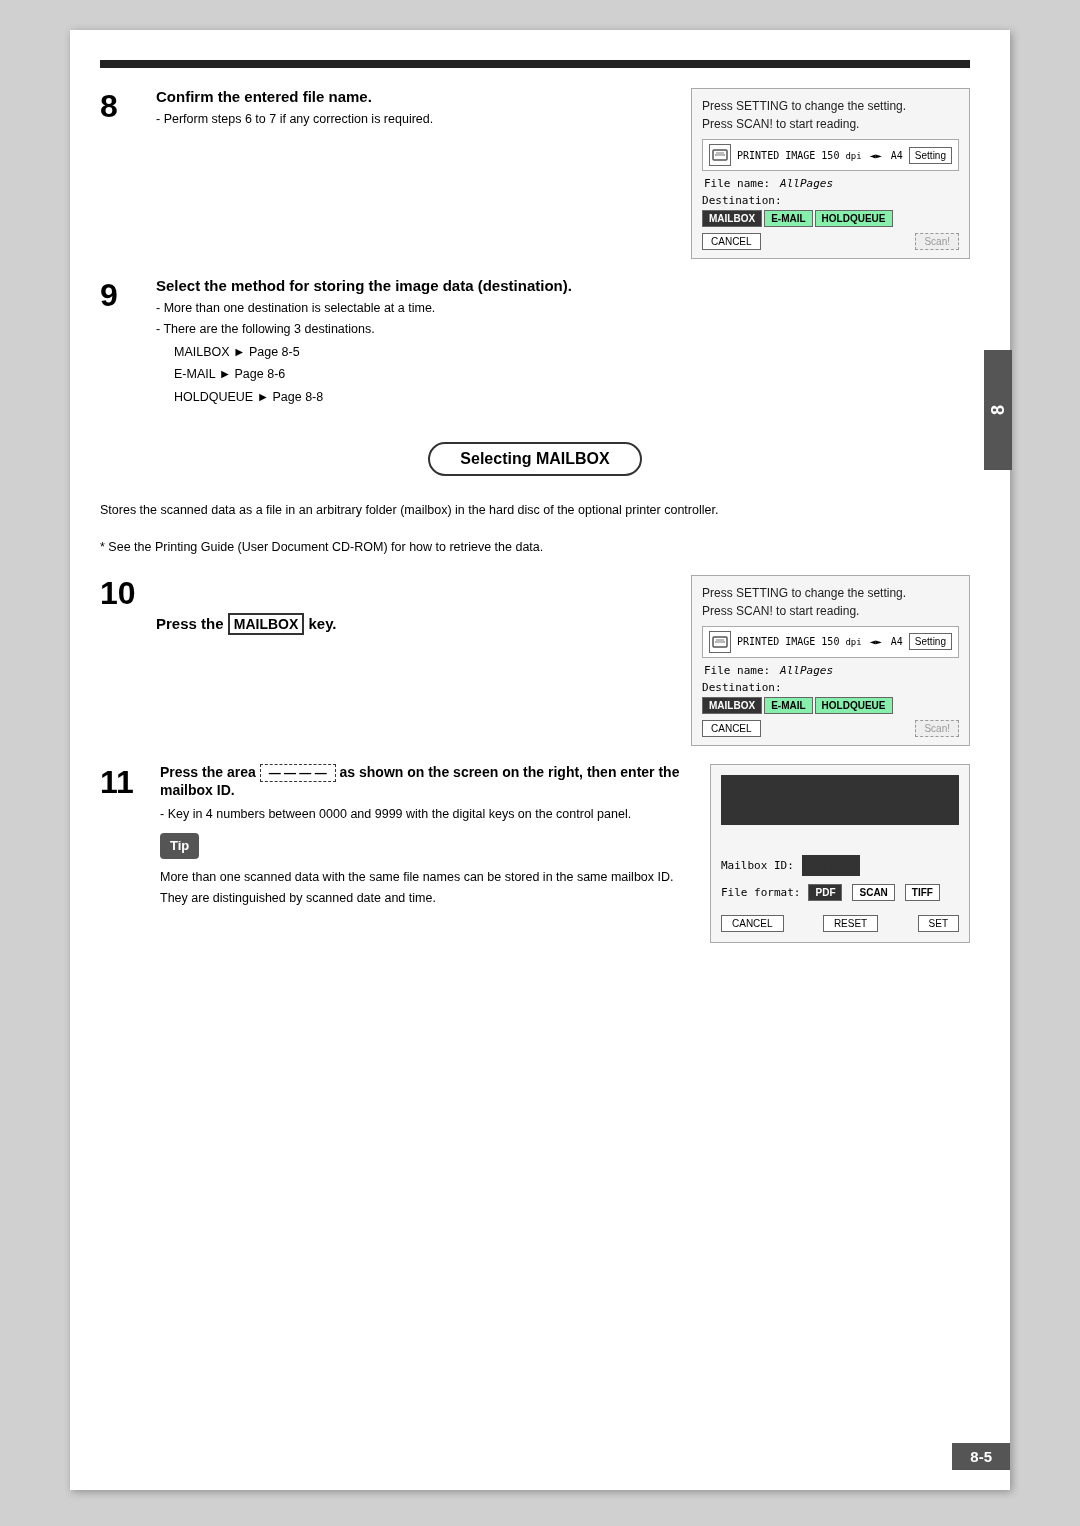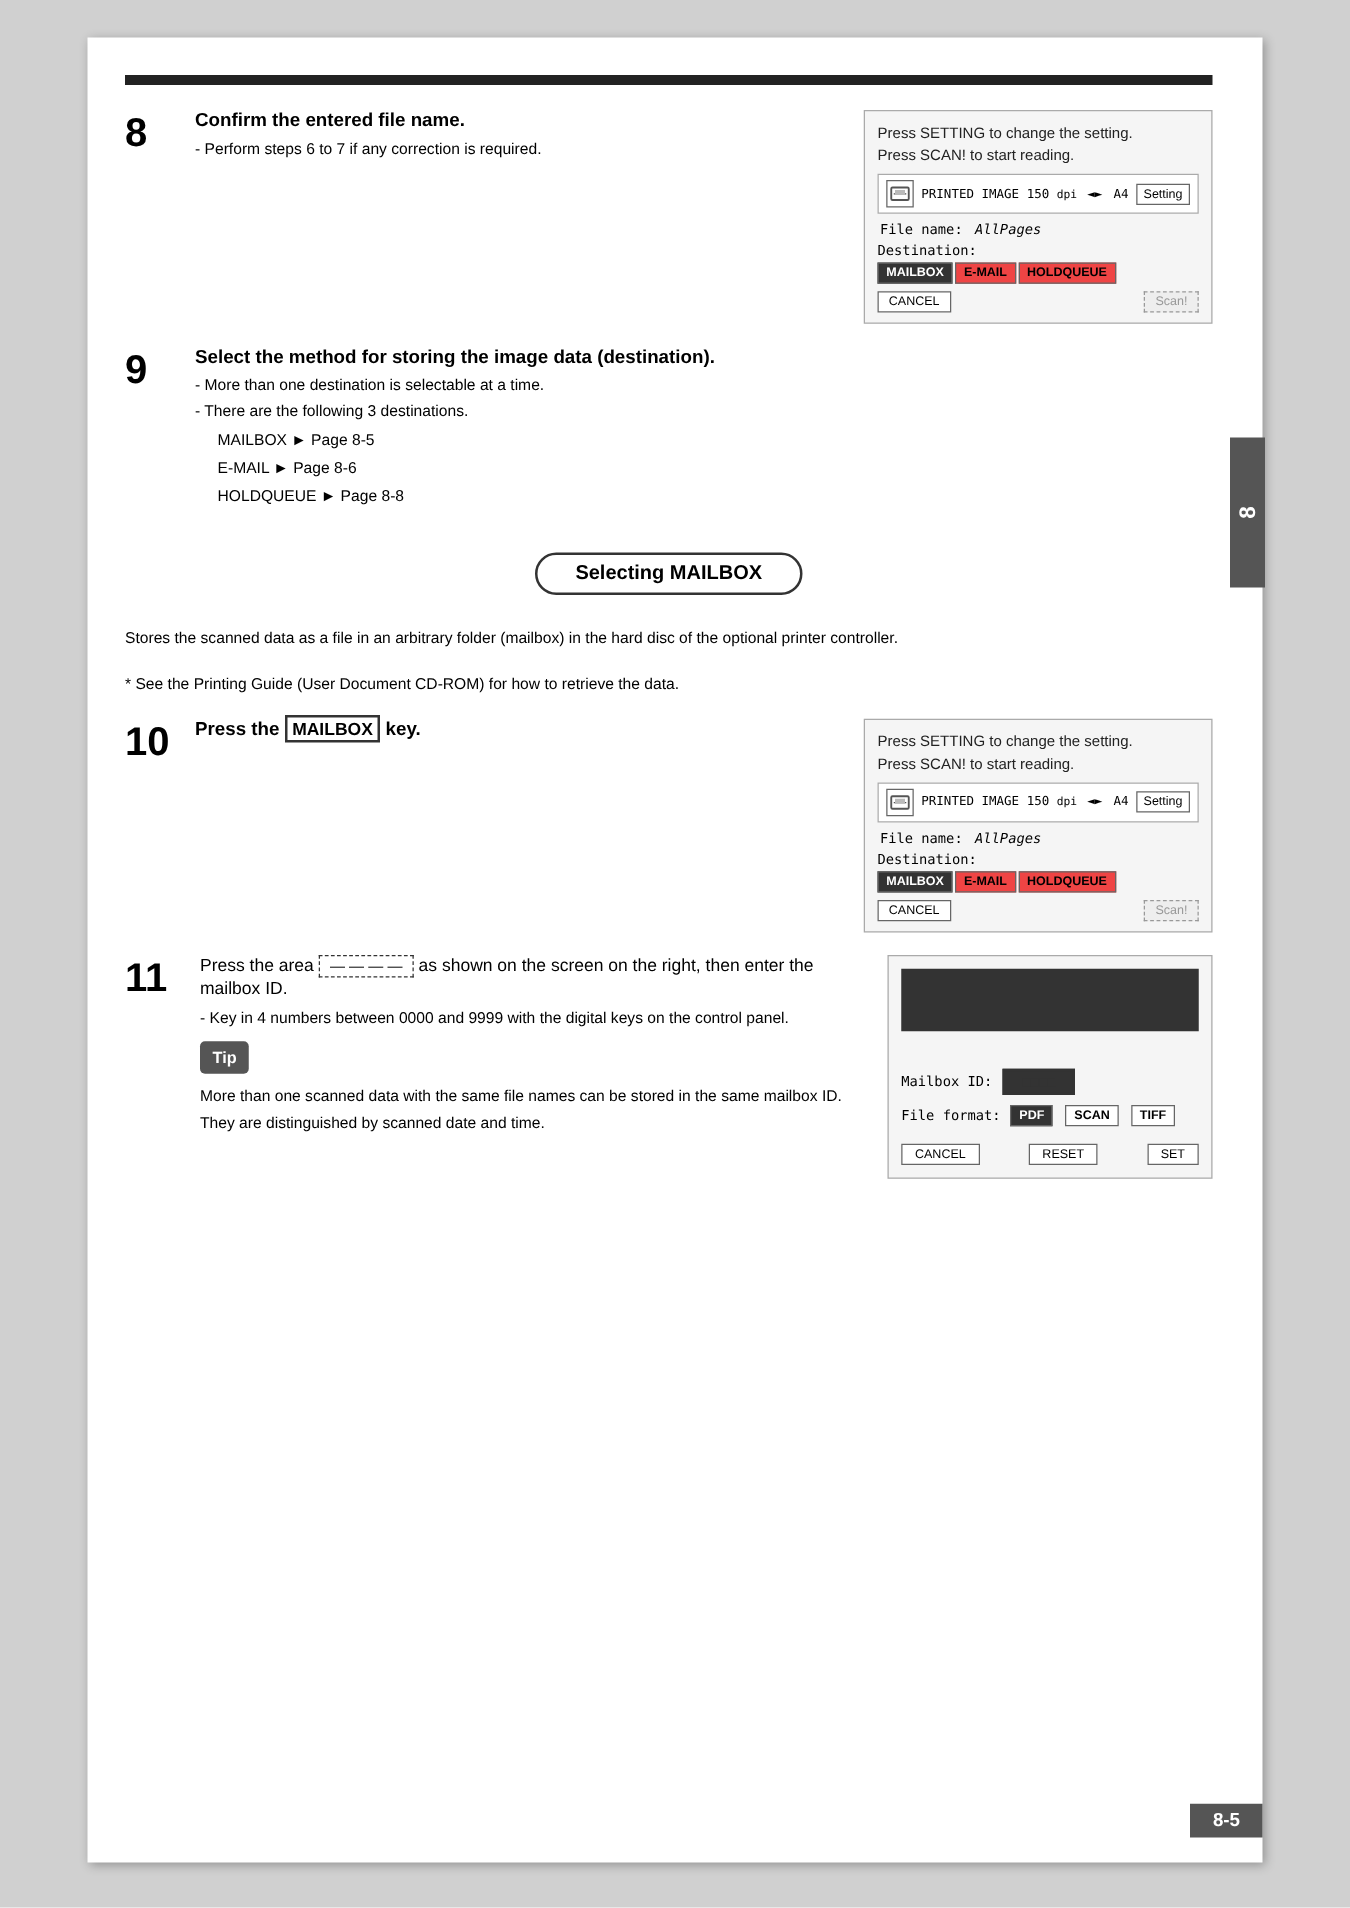--- a/index.html
+++ b/index.html
@@ -164,21 +164,21 @@
       font-style: italic;
     }
     .panel-dest-row {
       display: flex;
       align-items: center;
       gap: 0px;
       margin-bottom: 6px;
     }
     .dest-btn {
       border: 1px solid #666;
-      background: #ef4444;
+      background: #86efac;
       padding: 2px 6px;
       font-size: 10px;
       font-weight: bold;
       cursor: pointer;
       margin-right: 2px;
     }
     .dest-btn.active {
       background: #333;
       color: white;
     }
@@ -230,40 +230,41 @@
       margin-bottom: 18px;
       align-items: flex-start;
     }
     .step10-left {
       flex: 1;
     }
     .step10-title {
       font-size: 15px;
       font-weight: bold;
       margin-bottom: 6px;
+      margin-top: 40px;
     }
     .mailbox-key {
       border: 2px solid #333;
       padding: 1px 4px;
       font-weight: bold;
       font-size: 14px;
     }
 
     
     .step11-row {
       display: flex;
       gap: 24px;
       align-items: flex-start;
     }
     .step11-left {
       flex: 1;
     }
     .step11-title {
       font-size: 14px;
-      font-weight: normal;
+      font-weight: bold;
       margin-bottom: 6px;
     }
     .dashed-box {
       display: inline-block;
       border: 1px dashed #333;
       padding: 1px 8px;
       font-size: 12px;
     }
     .tip-badge {
       display: inline-block;

